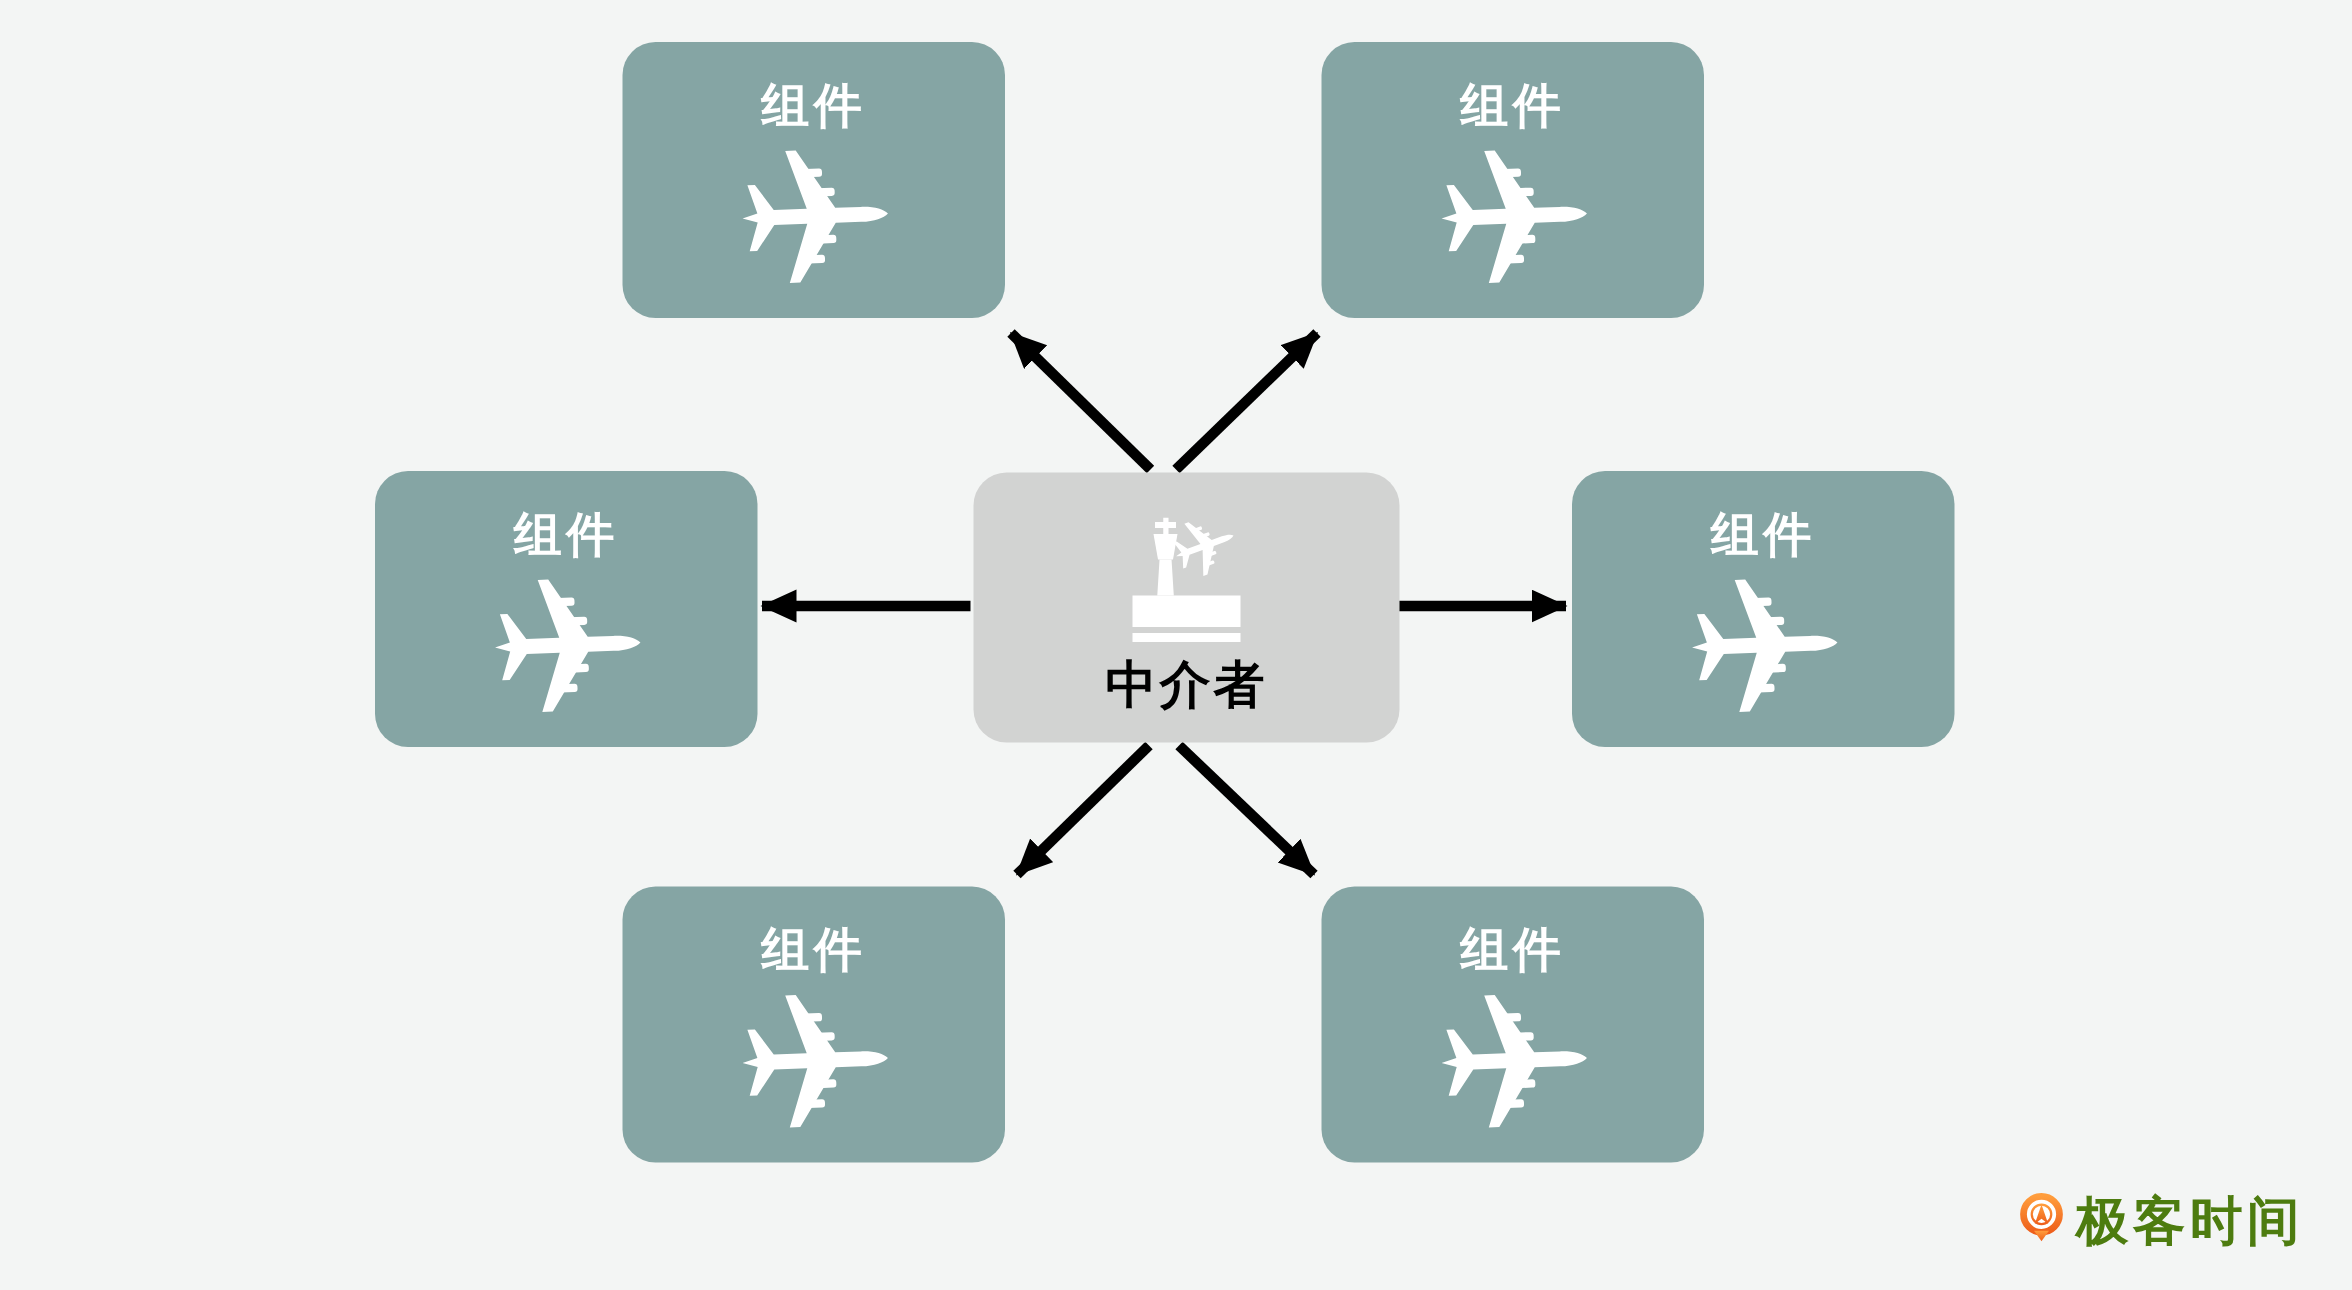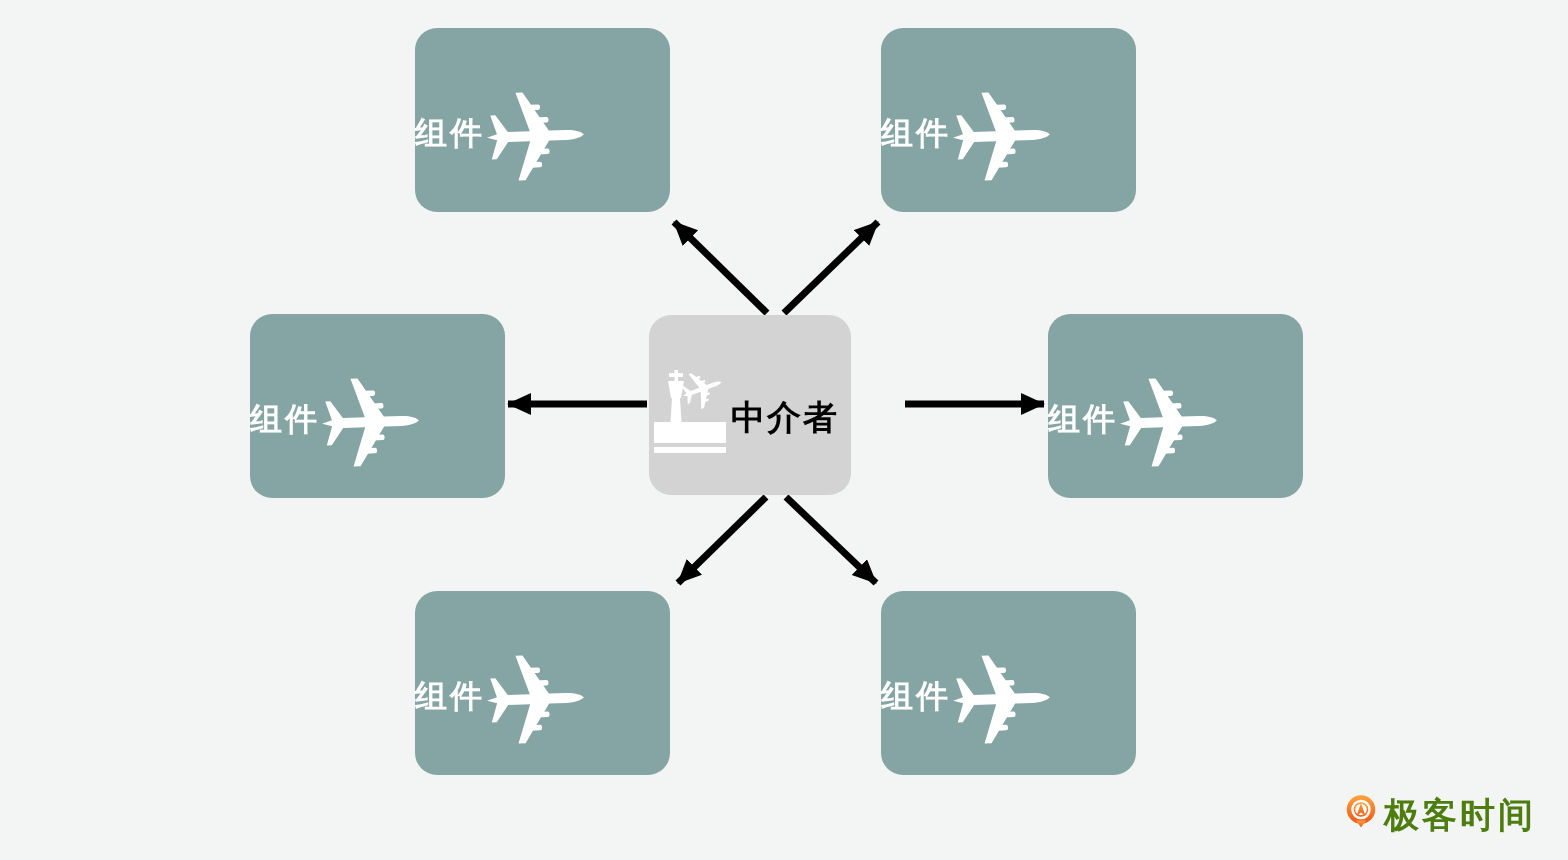--- a/index.html
+++ b/index.html
@@ -11,20 +11,21 @@
     position: relative;
     width: 1568px;
     height: 860px;
     background: #f3f5f4;
     overflow: hidden;
   }
   .box {
     position: absolute;
     border-radius: 22px;
     display: flex;
+    flex-direction: column;
     align-items: center;
   }
   .component {
     width: 255px;
     height: 184px;
     background: #85a5a4;
     padding-top: 26px;
   }
   .component .label {
     color: #ffffff;
@@ -35,24 +36,24 @@
   }
   .component .plane-wrap {
     width: 100px;
     height: 104px;
     margin-top: 6px;
     display: flex;
     align-items: center;
     justify-content: center;
   }
   .mediator {
-    width: 202px;
+    width: 284px;
     height: 180px;
     background: #d2d3d2;
-    padding-top: 18px;
+    padding-top: 30px;
   }
   .mediator .label {
     color: #000000;
     font-size: 34px;
     font-weight: bold;
     letter-spacing: 2px;
     margin-top: 6px;
     line-height: 1;
   }
   

